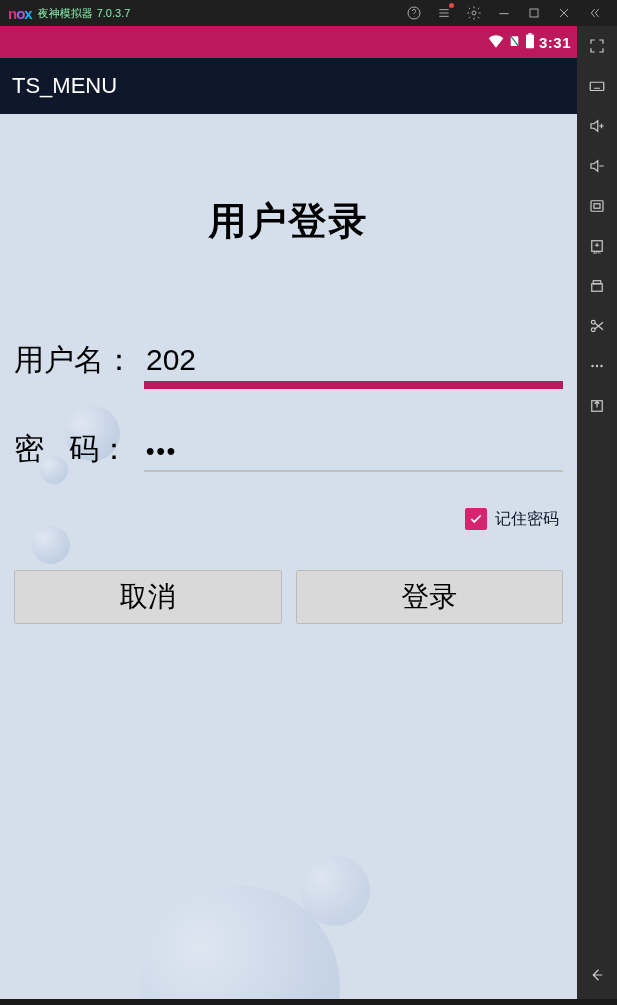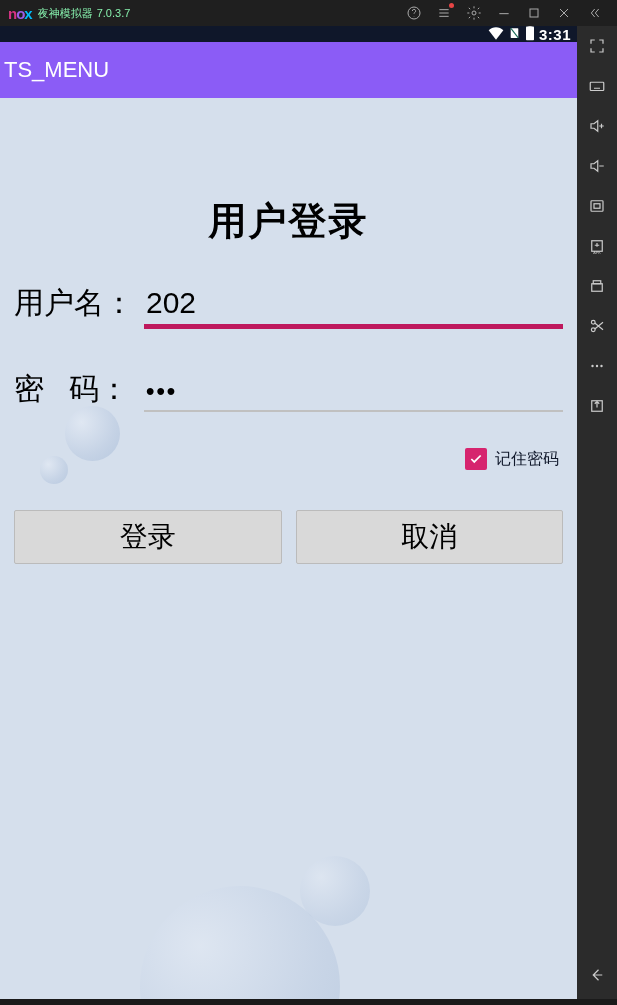--- a/index.html
+++ b/index.html
@@ -23,37 +23,37 @@
 
 
 .bubble { position:absolute; border-radius:50%; background:radial-gradient(circle at 30% 30%, #e8eef7 0%, #b9c9e0 60%, #a0b6d4 100%); opacity:.55; }
 .b1 { width:55px; height:55px; top:380px; left:65px; }
 .b2 { width:28px; height:28px; top:430px; left:40px; }
 .b3 { width:200px; height:200px; top:860px; left:140px; opacity:.45; }
 .b4 { width:70px; height:70px; top:830px; left:300px; opacity:.4; }
 .b5 { width:38px; height:38px; top:500px; left:32px; }
 
 
-.statusbar { height:16px; background:#0f172a; color:#fff; display:flex; align-items:center; justify-content:flex-end; padding:0 6px; font-size:14px; font-weight:bold; gap:4px; }
+.statusbar { height:32px; background:#be185d; color:#fff; display:flex; align-items:center; justify-content:flex-end; padding:0 6px; font-size:14px; font-weight:bold; gap:4px; }
 .statusbar .wifi svg, .statusbar .batt svg, .statusbar .cell svg { fill:#fff; }
 .statusbar .time { font-size:15px; letter-spacing:.5px; }
 
 
-.appbar { height:56px; background:#8b5cf6; display:flex; align-items:center; padding:0 4px; }
+.appbar { height:56px; background:#0f172a; display:flex; align-items:center; padding:0 12px; }
 .appbar-title { color:#fff; font-size:22px; font-weight:500; }
 
 
 .login-area { position:absolute; top:80px; left:0; right:0; bottom:0; padding:0 14px; }
 .login-title { text-align:center; font-size:38px; font-weight:700; color:#000; margin-top:90px; letter-spacing:2px; }
 
-.field-row { display:flex; align-items:baseline; margin-top:35px; }
+.field-row { display:flex; align-items:baseline; margin-top:92px; }
 .field-row + .field-row { margin-top:40px; }
 .field-label { width:130px; font-size:30px; color:#000; white-space:pre; }
 .field-input { flex:1; border:none; border-bottom:2px solid #c0c0c0; background:transparent; font-size:30px; color:#000; padding:4px 2px; outline:none; }
-.field-input.focused { border-bottom:5px solid #be185d; }
+.field-input.focused { border-bottom:8px solid #be185d; }
 .pwd-dots { font-size:24px; line-height:30px; letter-spacing:2px; font-weight:bold; }
 
 .remember-row { display:flex; justify-content:flex-end; align-items:center; margin-top:36px; gap:8px; padding-right:4px; }
 .chk { width:22px; height:22px; background:#d6246e; display:flex; align-items:center; justify-content:center; border-radius:2px; }
 .chk svg { stroke:#fff; stroke-width:3; fill:none; width:14px; height:14px; }
 .remember-label { font-size:16px; color:#0f172a; }
 
 .btn-row { display:flex; gap:14px; margin-top:40px; }
 .btn { flex:1; height:54px; background:#d9d9d9; border:1px solid #bbb; display:flex; align-items:center; justify-content:center; font-size:28px; color:#000; border-radius:2px; cursor:pointer; }
 
@@ -157,22 +157,22 @@
       <div class="remember-row">
         <span class="chk">
             <svg viewBox="0 0 24 24">
               <path d="M4 12l5 5L20 6"></path>
             </svg>
           </span>
         <span class="remember-label">记住密码</span>
       </div>
 
       <div class="btn-row">
+        <div class="btn">取消</div>
         <div class="btn">登录</div>
-        <div class="btn">取消</div>
       </div>
     </div>
   </div>
 
   <div class="sidebar">
     <div class="side-btn">
         <svg viewBox="0 0 24 24">
           <path d="M4 9V4h5M20 9V4h-5M4 15v5h5M20 15v5h-5"></path>
         </svg>
       </div>

